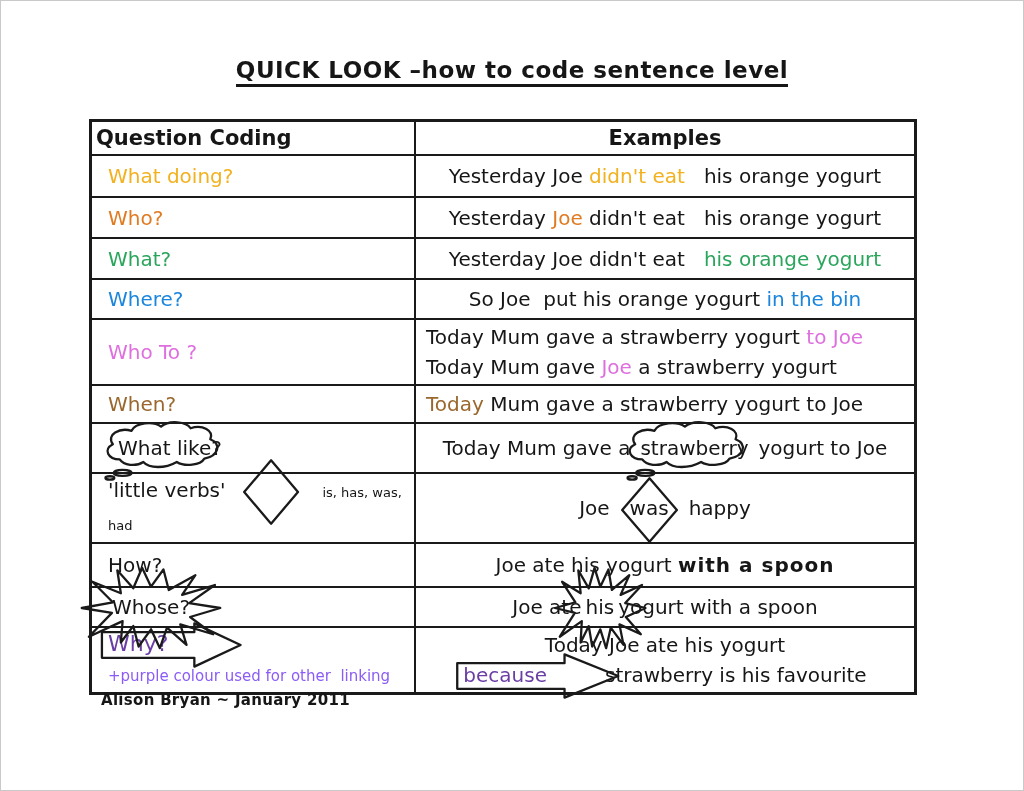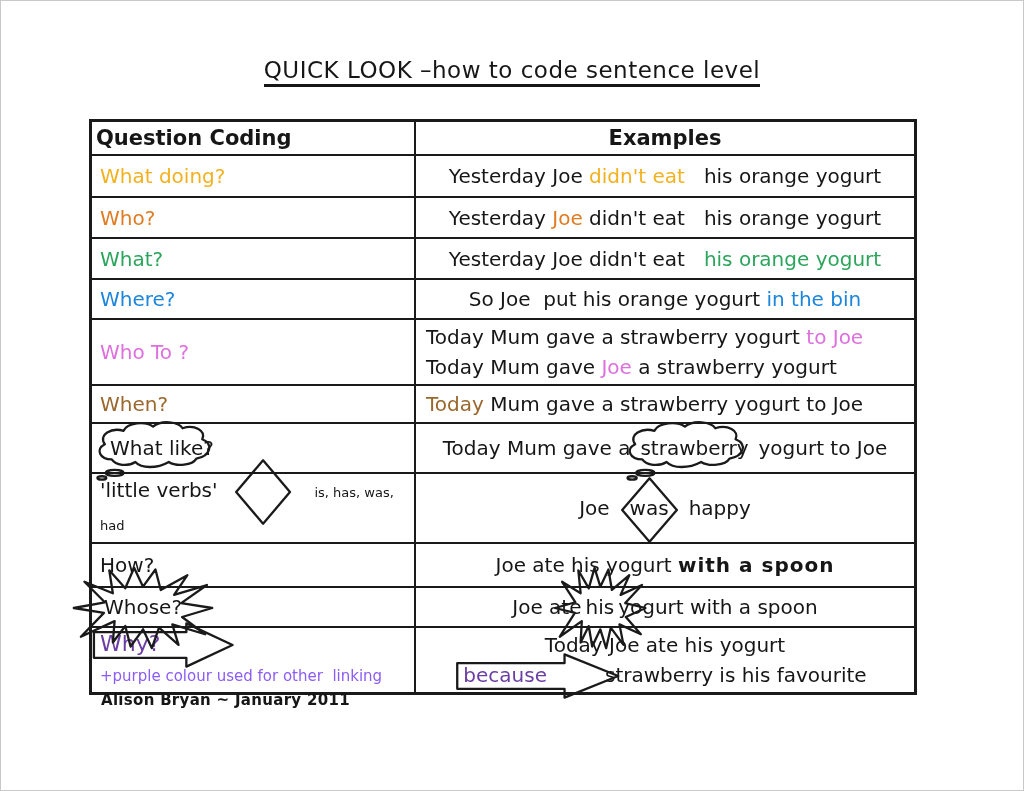--- a/index.html
+++ b/index.html
@@ -1,29 +1,29 @@
 <!DOCTYPE html>
 <html><head>
 <meta charset="utf-8">
 <style>
   html,body{margin:0;padding:0;background:#ffffff;}
   body{width:1024px;height:791px;font-family:"DejaVu Sans","Liberation Sans",sans-serif;color:#161616;}
   .page{position:relative;width:1022px;height:789px;background:#fff;border:1px solid #c9c9c9;overflow:visible;}
 
-  .title{position:absolute;top:56px;left:0;width:100%;text-align:center;font-size:23px;font-weight:normal;letter-spacing:.5px;}
+  .title{position:absolute;top:56px;left:0;width:100%;text-align:center;font-size:23px;font-weight:bold;letter-spacing:.5px;}
   .title .tspan{border-bottom:3px solid #161616;padding-bottom:1px;}
 
   table.coding{position:absolute;left:88px;top:118px;width:828px;border-collapse:collapse;table-layout:fixed;background:#fff;}
   table.coding,table.coding th,table.coding td{border:2px solid #1a1a1a;}
   table.coding{border-width:3px;}
   th{font-size:21px;font-weight:bold;height:30px;padding:1px 4px;}
   th.q{width:314px;text-align:left;}
   th.e{text-align:center;}
   td{font-size:20px;vertical-align:middle;padding:1px 4px;}
-  td.q{text-align:left;padding-left:8px;}
+  td.q{text-align:left;padding-left:16px;}
   td.e{text-align:center;}
   tr.left td.e{text-align:left;padding-left:10px;}
   .line{display:block;white-space:pre-wrap;line-height:30px;}
   .seg{white-space:pre-wrap;}
   .small{font-size:13px;}
   .note{font-size:15px;}
   .bold{font-weight:bold;letter-spacing:1px;}
   .big{font-size:22px;}
 
   

